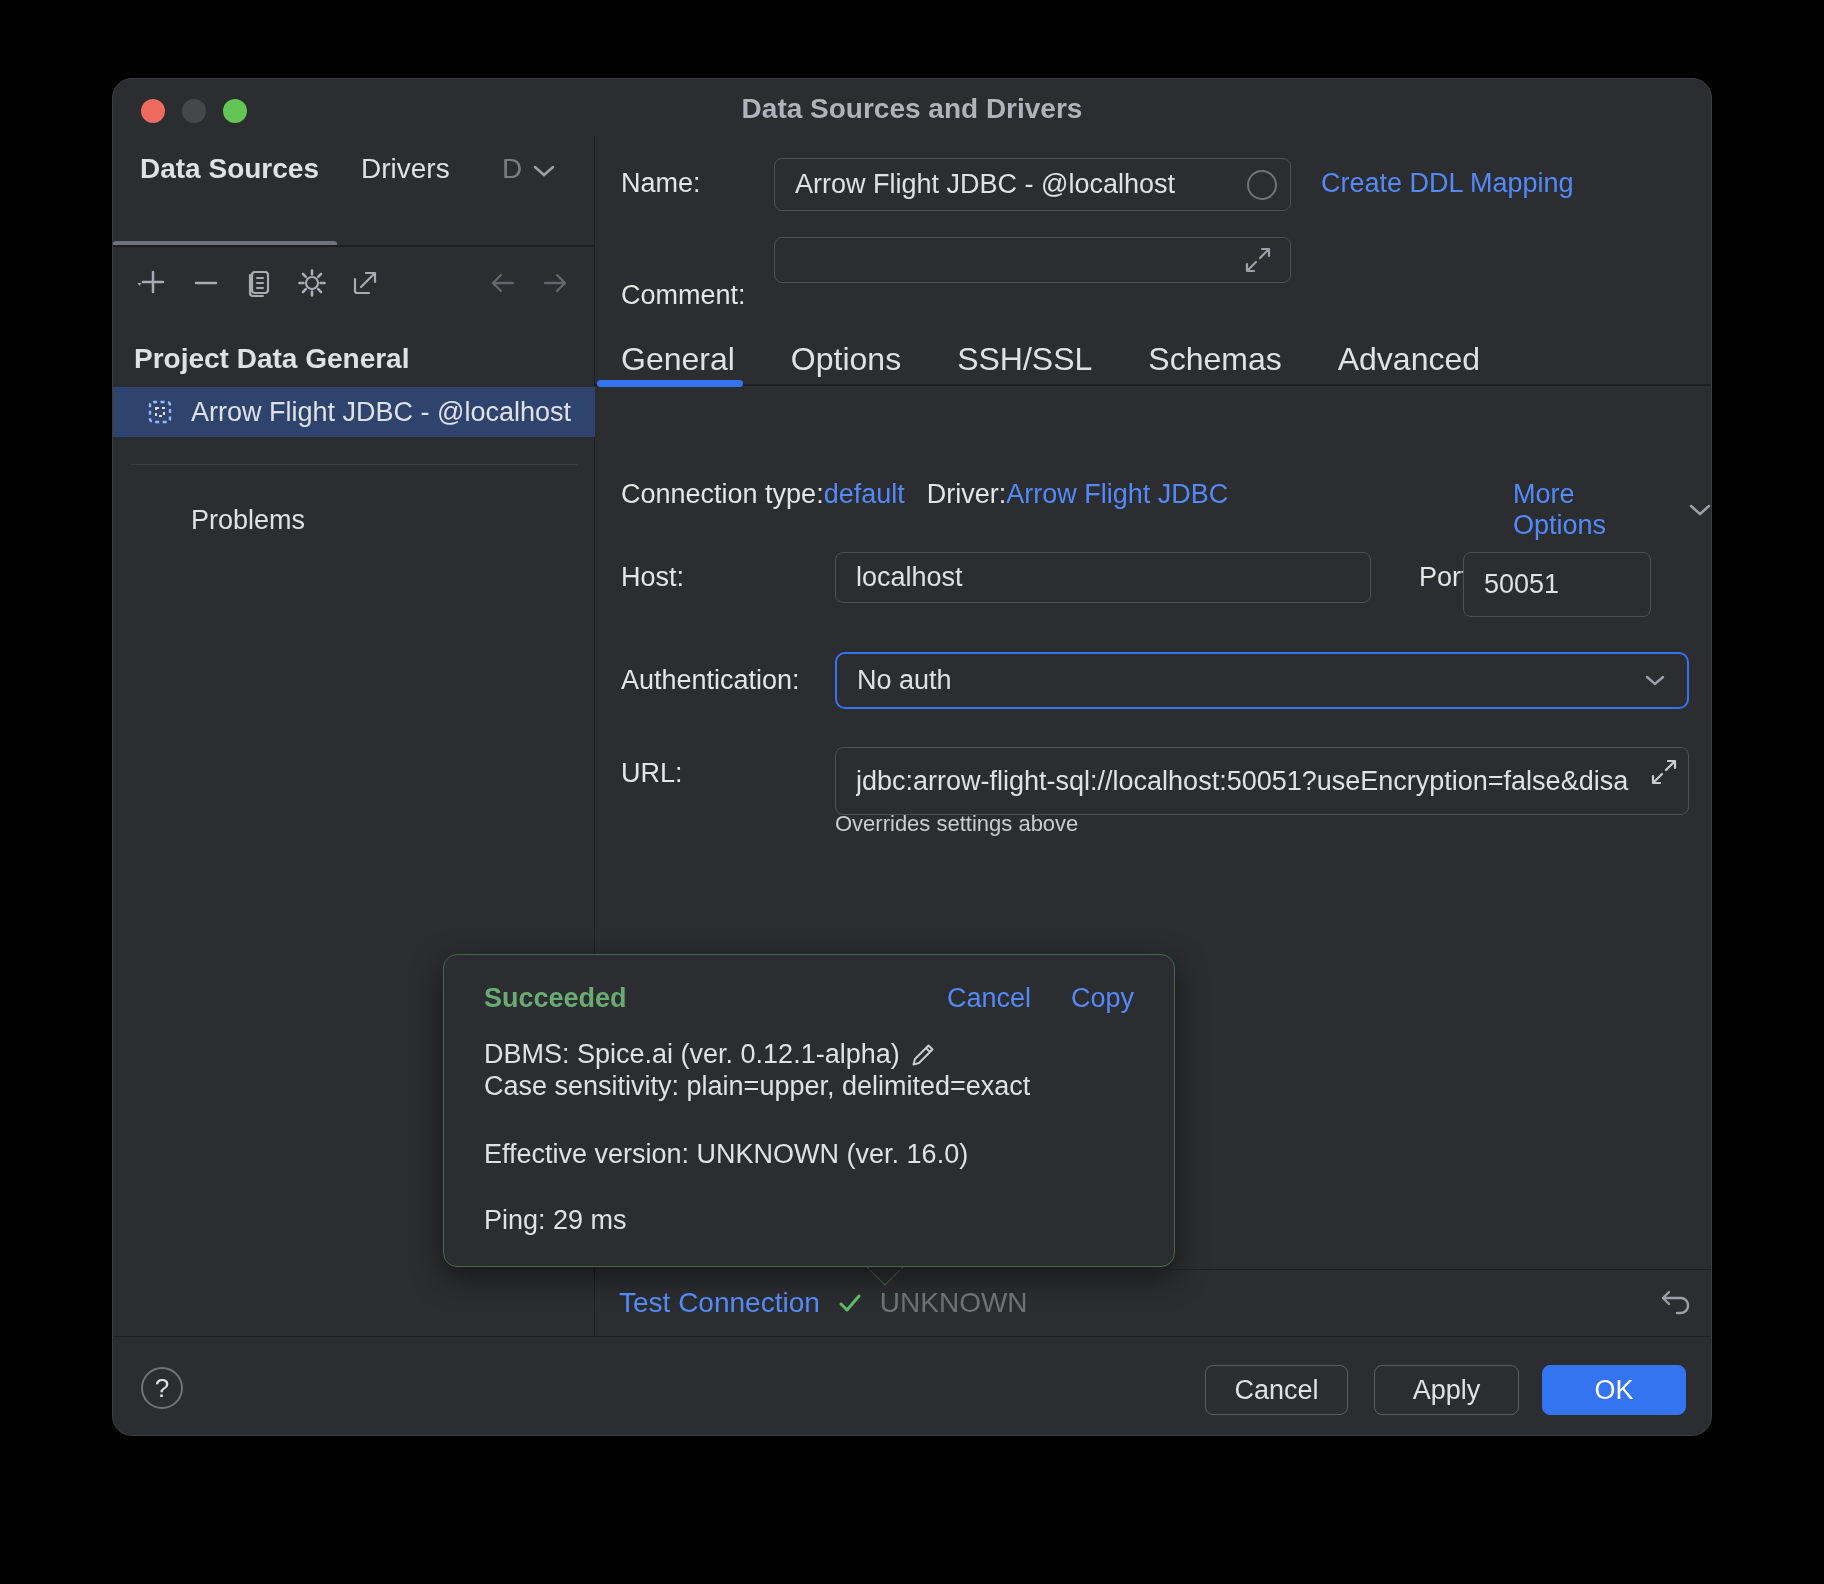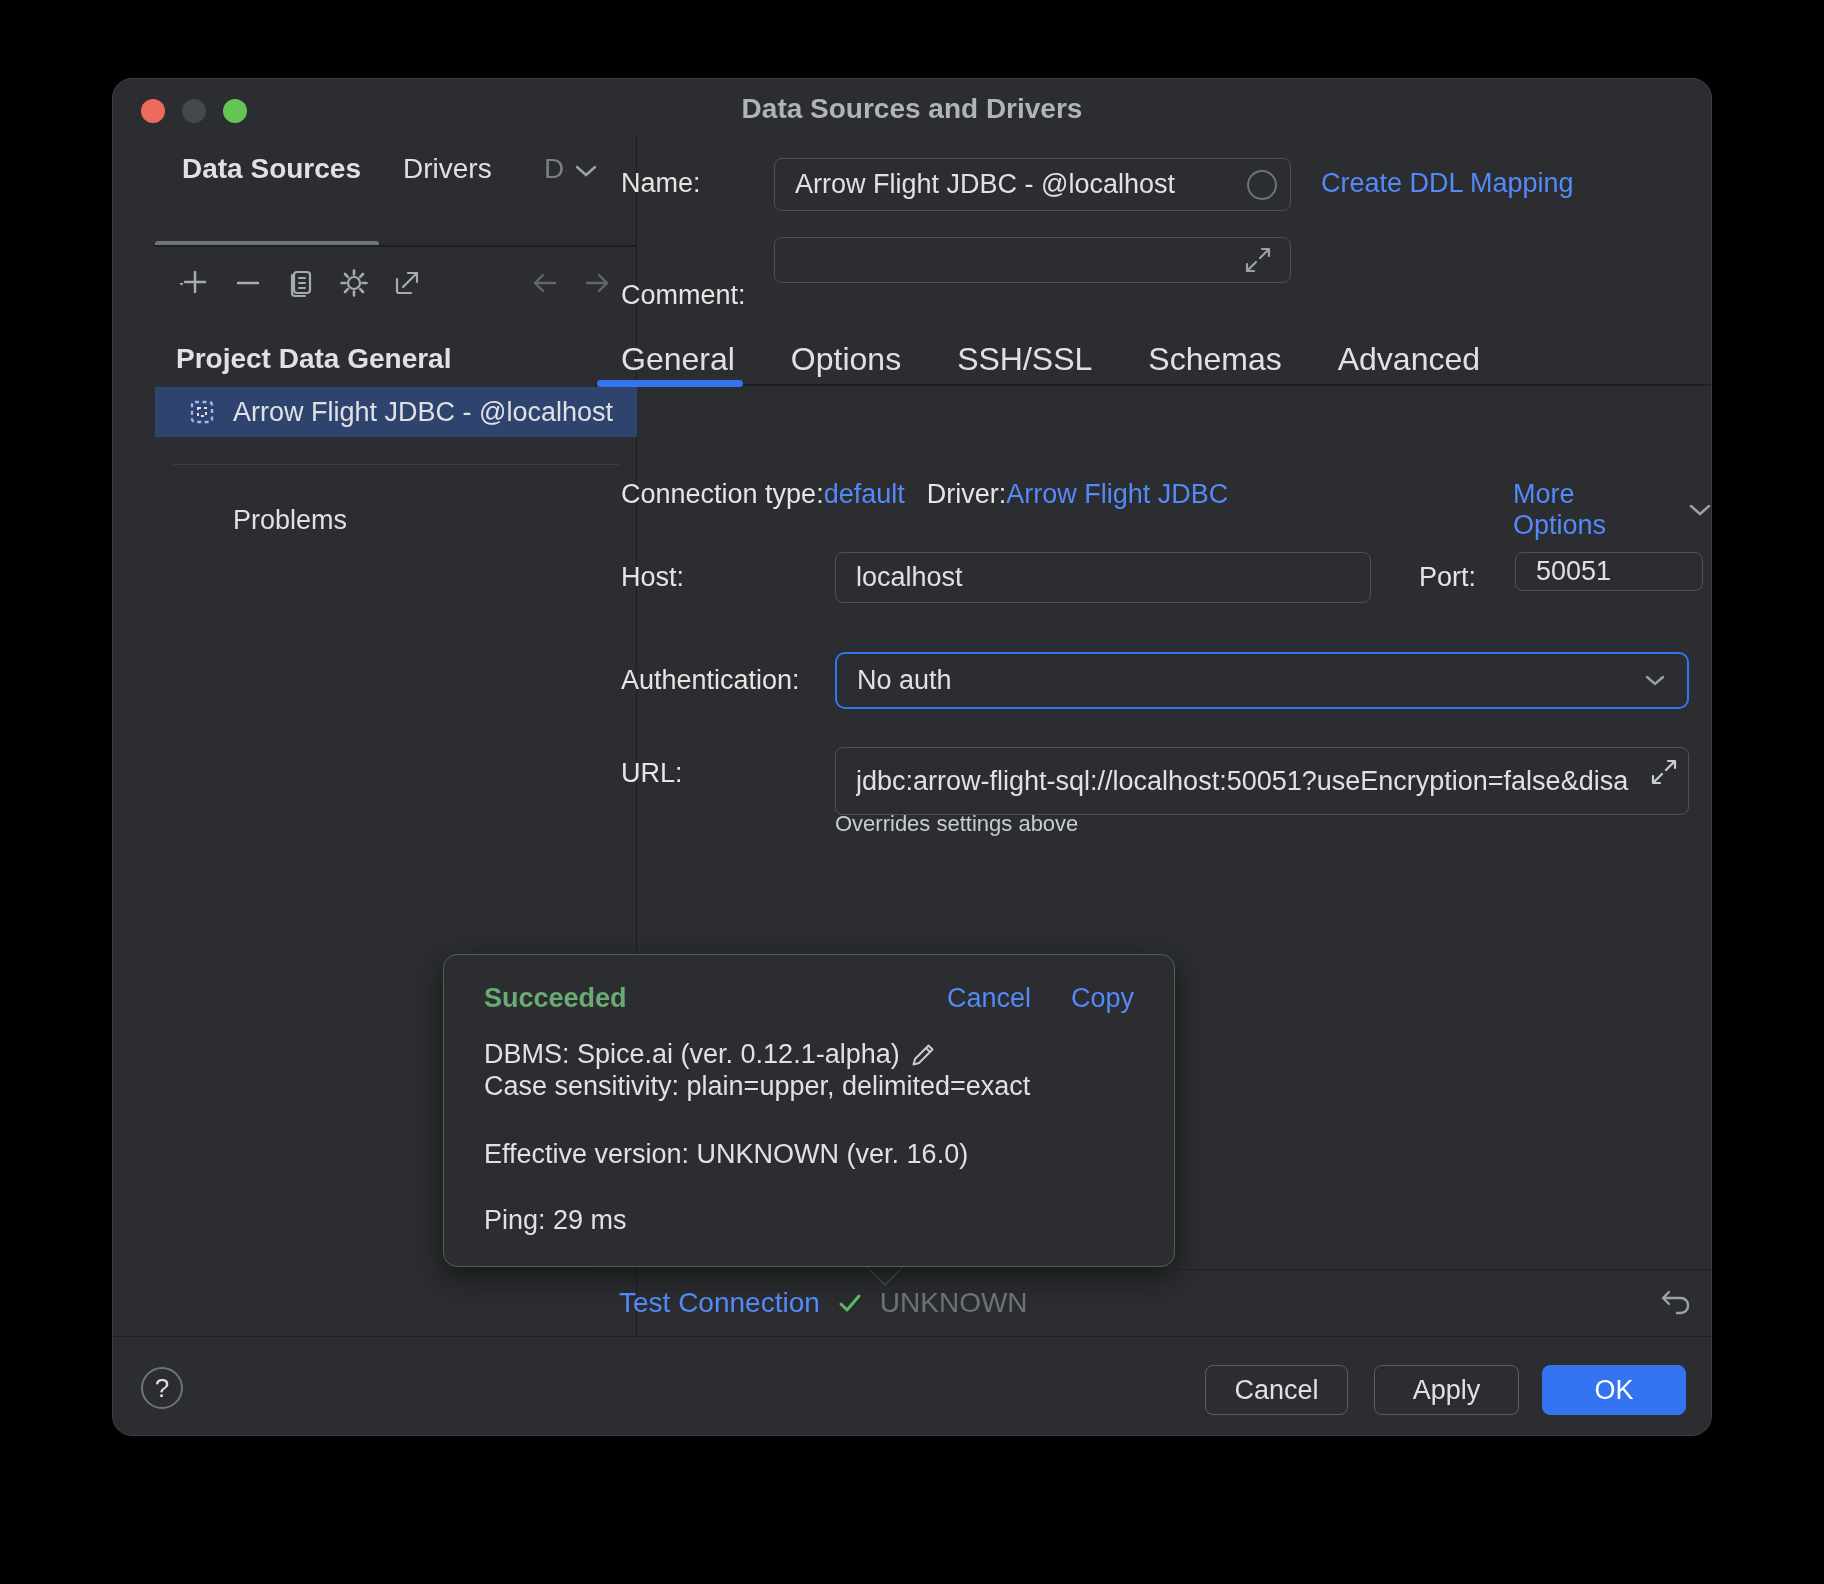--- a/index.html
+++ b/index.html
@@ -7,21 +7,21 @@
   .abs { position:absolute; }
   #window {
     position:absolute; left:112px; top:78px; width:1600px; height:1358px;
     background:#2b2d30; border-radius:20px; border:1px solid #3c3e41; overflow:hidden;
     color:#dfe1e5; font-size:27px;
   }
   
   .traffic { width:24px; height:24px; border-radius:50%; }
   #win-title { left:0; right:0; top:14px; text-align:center; font-weight:bold; font-size:28px; color:#b0b3ba; }
   
-  #sidebar { left:0; top:56px; width:482px; height:1201px; border-right:1px solid #1e1f22;margin-left:42px; }
+  #sidebar { left:0; top:56px; width:482px; height:1201px; border-right:1px solid #1e1f22; }
   .side-tab { font-size:28px; color:#dfe1e5; }
   .side-tabs-border { left:0; top:110px; width:482px; height:2px; background:#1e1f22; }
   .side-tab-underline { left:0; top:106px; width:224px; height:6px; background:#6f737a; border-radius:3px; }
   .toolbar-icon { color:#a8abb2; display:flex; align-items:center; justify-content:center; width:40px; height:40px; }
   .toolbar-icon.dim { color:#63666c; }
   .section-header { font-weight:bold; font-size:28px; color:#dfe1e5; }
   #ds-row { left:0; top:252px; width:482px; height:50px; background:#2e436e; display:flex; align-items:center; }
   .tree-divider { left:18px; top:329px; width:446px; height:1px; background:#3c3f43; }
   
   #panel { left:482px; top:56px; width:1118px; height:1201px; }
@@ -200,21 +200,21 @@
       <span style="color:#9da0a8;">
         <svg width="26" height="16" viewBox="0 0 26 16">
             <polyline points="4,4 13,12 22,4" fill="none" stroke="currentColor" stroke-width="2.5" stroke-linecap="round"></polyline>
           </svg>
       </span>
     </div>
 
     <div class="abs lbl" style="left:26px; top:427px;">Host:</div>
     <input class="abs input" style="left: 240px; top: 417px; width: 536px; height: 51px;" value="localhost">
     <div class="abs lbl" style="left:824px; top:427px;">Port:</div>
-    <input class="abs input" style="left: 920px; top: 417px; width: 188px; height: 39px;" value="50051">
+    <input class="abs input" style="left: 868px; top: 417px; width: 188px; height: 65px;" value="50051">
 
     <div class="abs lbl" style="left:26px; top:530px;">Authentication:</div>
     <div class="abs combo" style="left:240px; top:517px; width:854px; height:57px;">
       <span>No auth</span>
       <span style="color:#9da0a8;">
         <svg width="24" height="15" viewBox="0 0 24 15">
             <polyline points="4,4 12,11 20,4" fill="none" stroke="currentColor" stroke-width="2.4" stroke-linecap="round"></polyline>
           </svg>
       </span>
     </div>

